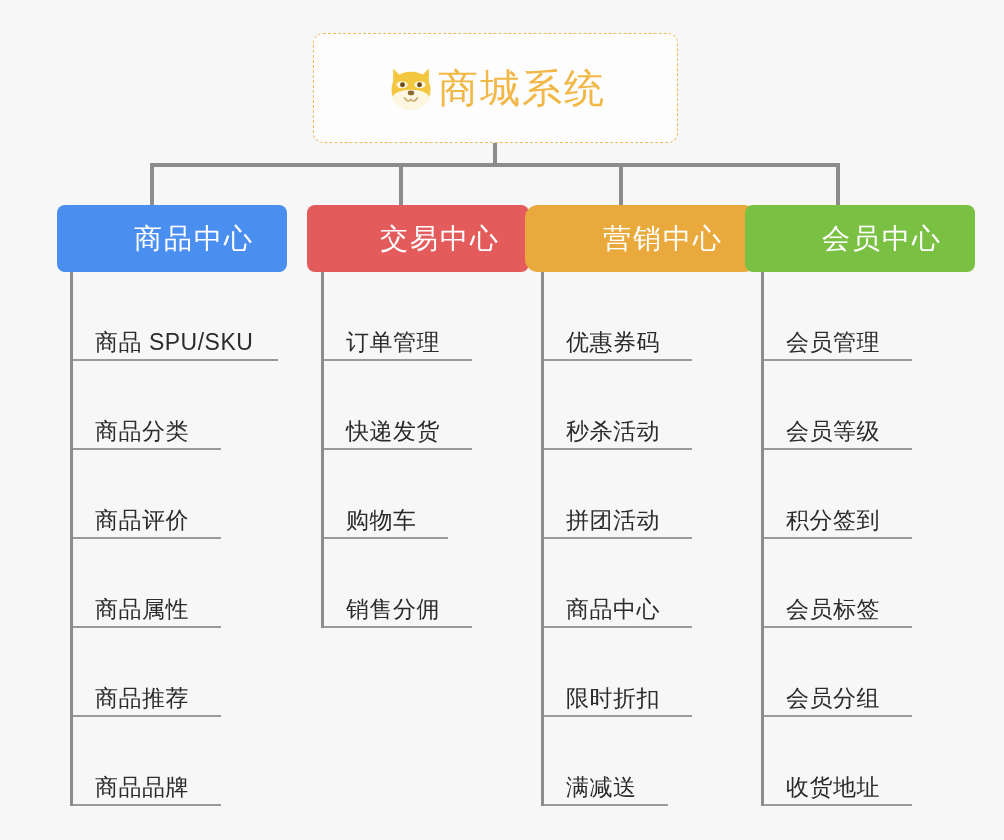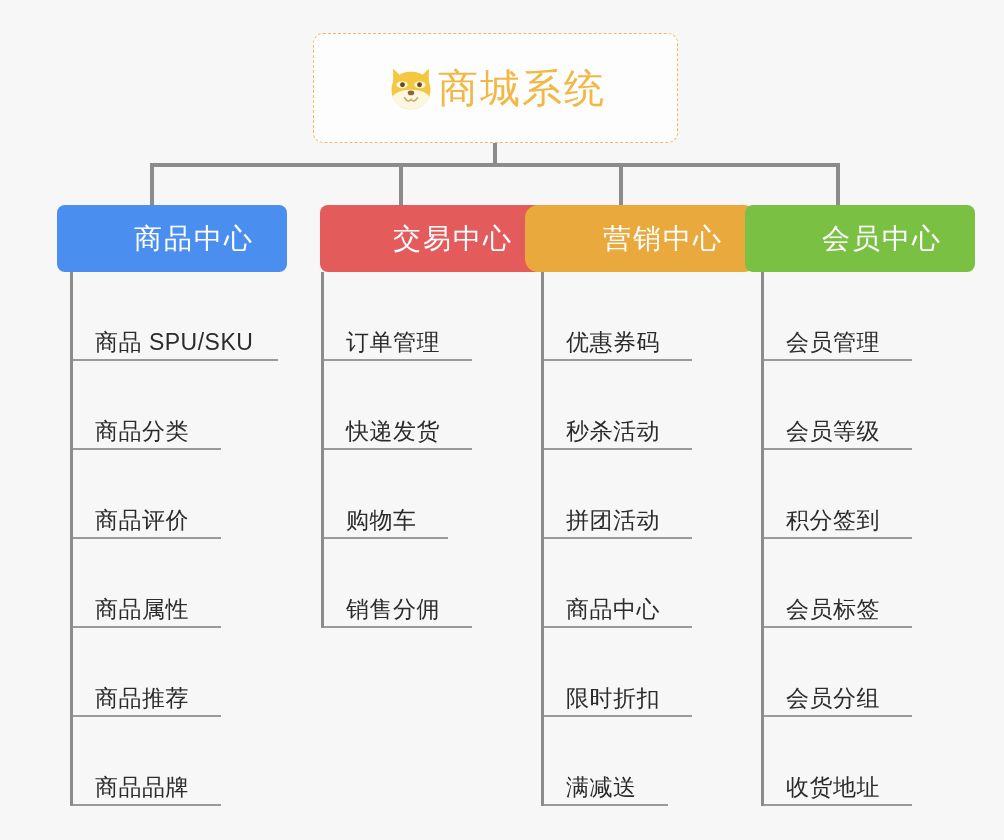--- a/index.html
+++ b/index.html
@@ -47,21 +47,21 @@
     height:67px;
     border-radius:8px;
     display:flex;align-items:center;justify-content:center;
     color:#ffffff;
     font-size:28px;
     letter-spacing:2px;
     white-space:nowrap;
     padding-left:44px;
   }
   .cat-0{left:57px;  width:186px;}
-  .cat-1{left:320px; width:178px;}
+  .cat-1{left:307px; width:178px;}
   .cat-2{left:525px; width:188px;}
   .cat-3{left:745px; width:186px;}
 
   
   .leaf-col{
     position:absolute;
     top:272px;
     width:230px;
     border-left:3px solid #8c8c8c;
     box-sizing:border-box;

